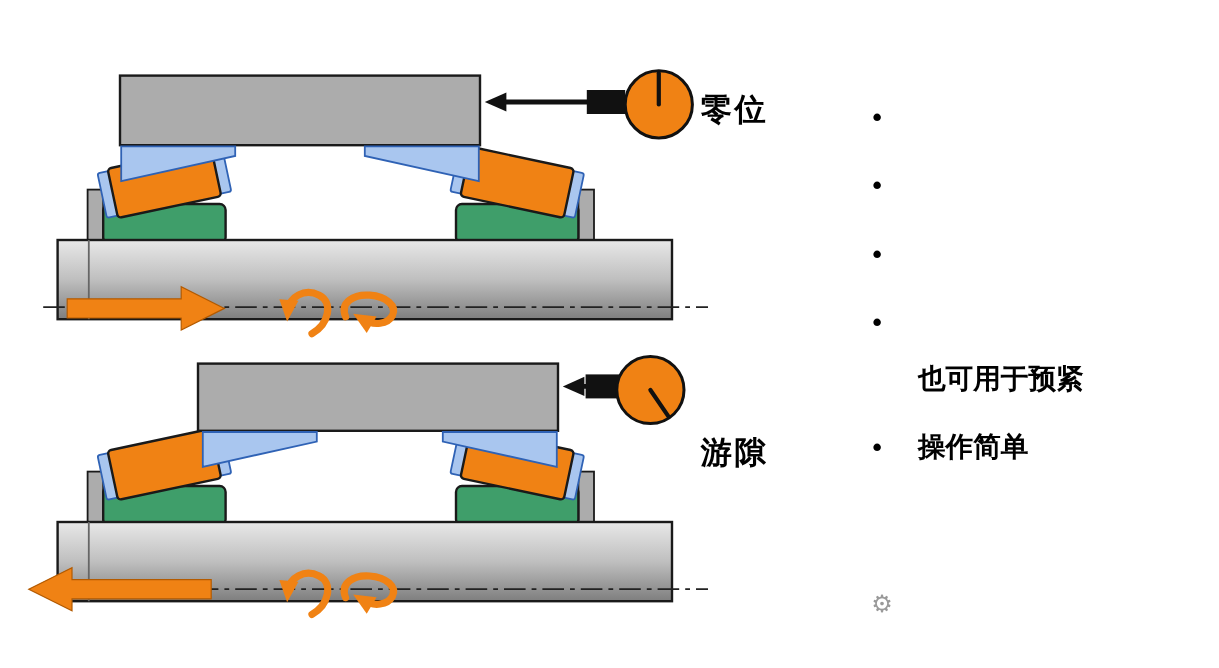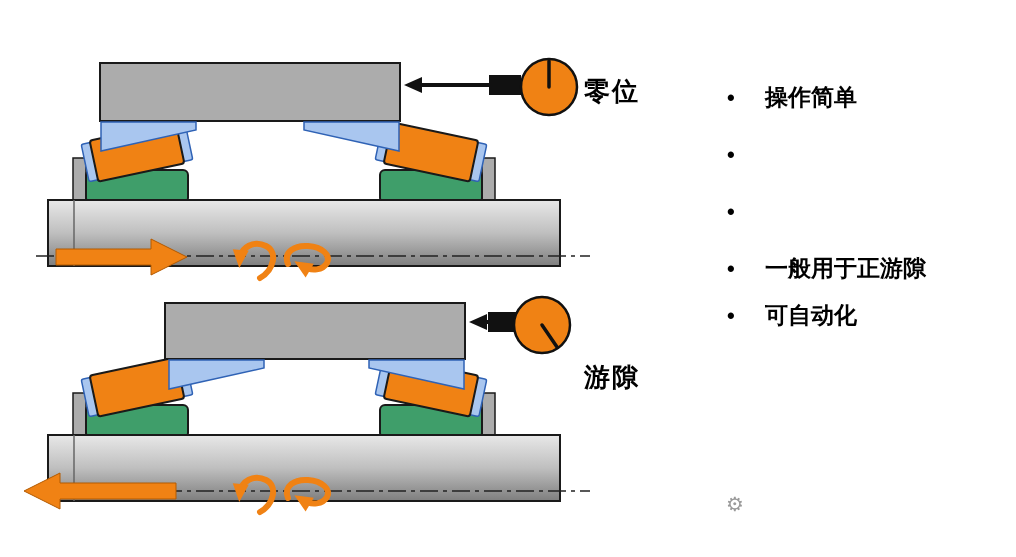--- a/index.html
+++ b/index.html
@@ -115,35 +115,37 @@
       <line x1="542" y1="325" x2="557" y2="347" stroke="#111" stroke-width="3.5" stroke-linecap="round"></line>
     </g>
   </svg>
 
   <div class="gauge-label" style="left:584px;top:74px;">零位</div>
   <div class="gauge-label" style="left:584px;top:360px;">游隙</div>
 
   <div class="bullets">
     <div class="bullet-row">
       <span class="bullet-marker">•</span>
-      <span class="bullet-text">操作简单</span>
     </div>
     <div class="bullet-row">
       <span class="bullet-marker">•</span>
     </div>
     <div class="bullet-row">
       <span class="bullet-marker">•</span>
     </div>
     <div class="bullet-row" style="margin-bottom:16px;">
       <span class="bullet-marker">•</span>
-      <span class="bullet-text">一般用于正游隙</span>
+    </div>
+    <div class="bullet-row">
+      <span class="bullet-marker"></span>
+      <span class="bullet-text">也可用于预紧</span>
     </div>
     <div class="bullet-row">
       <span class="bullet-marker">•</span>
-      <span class="bullet-text">可自动化</span>
+      <span class="bullet-text">操作简单</span>
     </div>
   </div>
 
   <div class="watermark">
     <span class="logo">⚙</span>
   </div>
 
 </div>
 
 </body></html>

